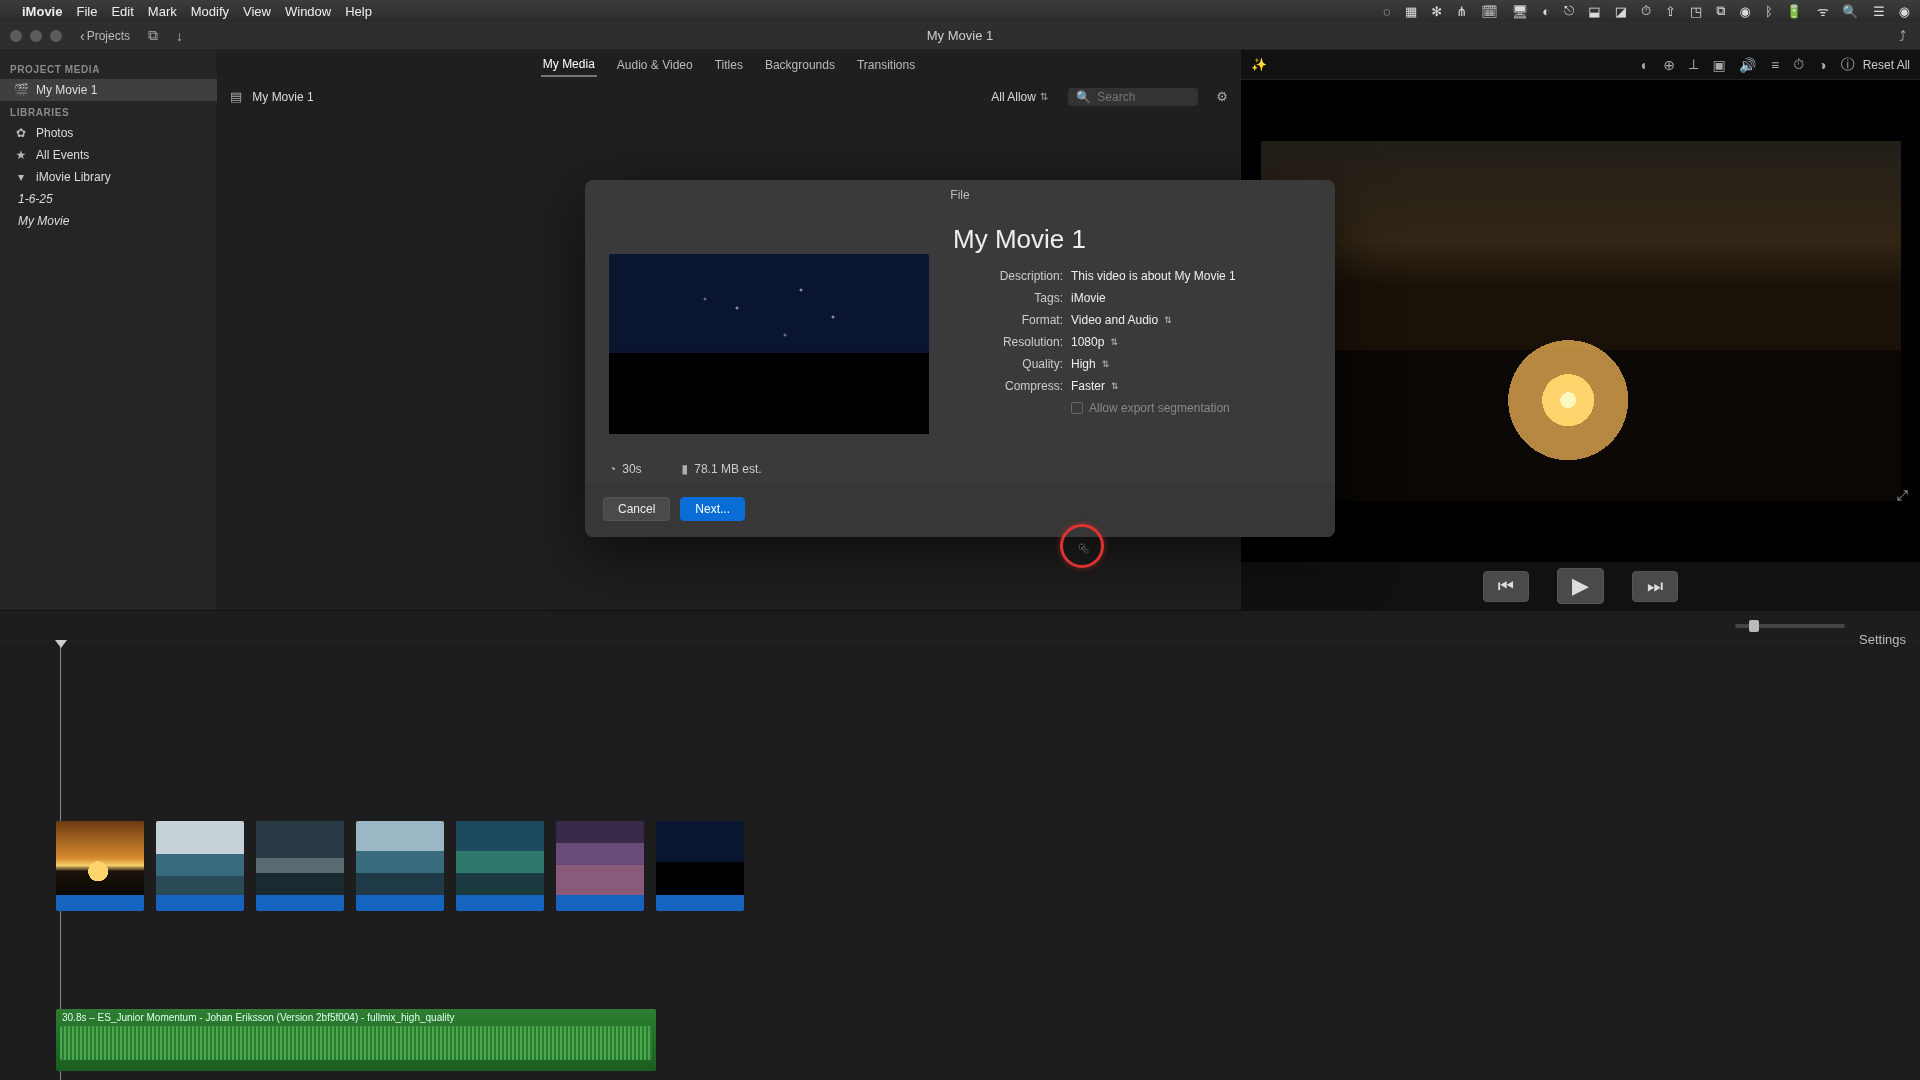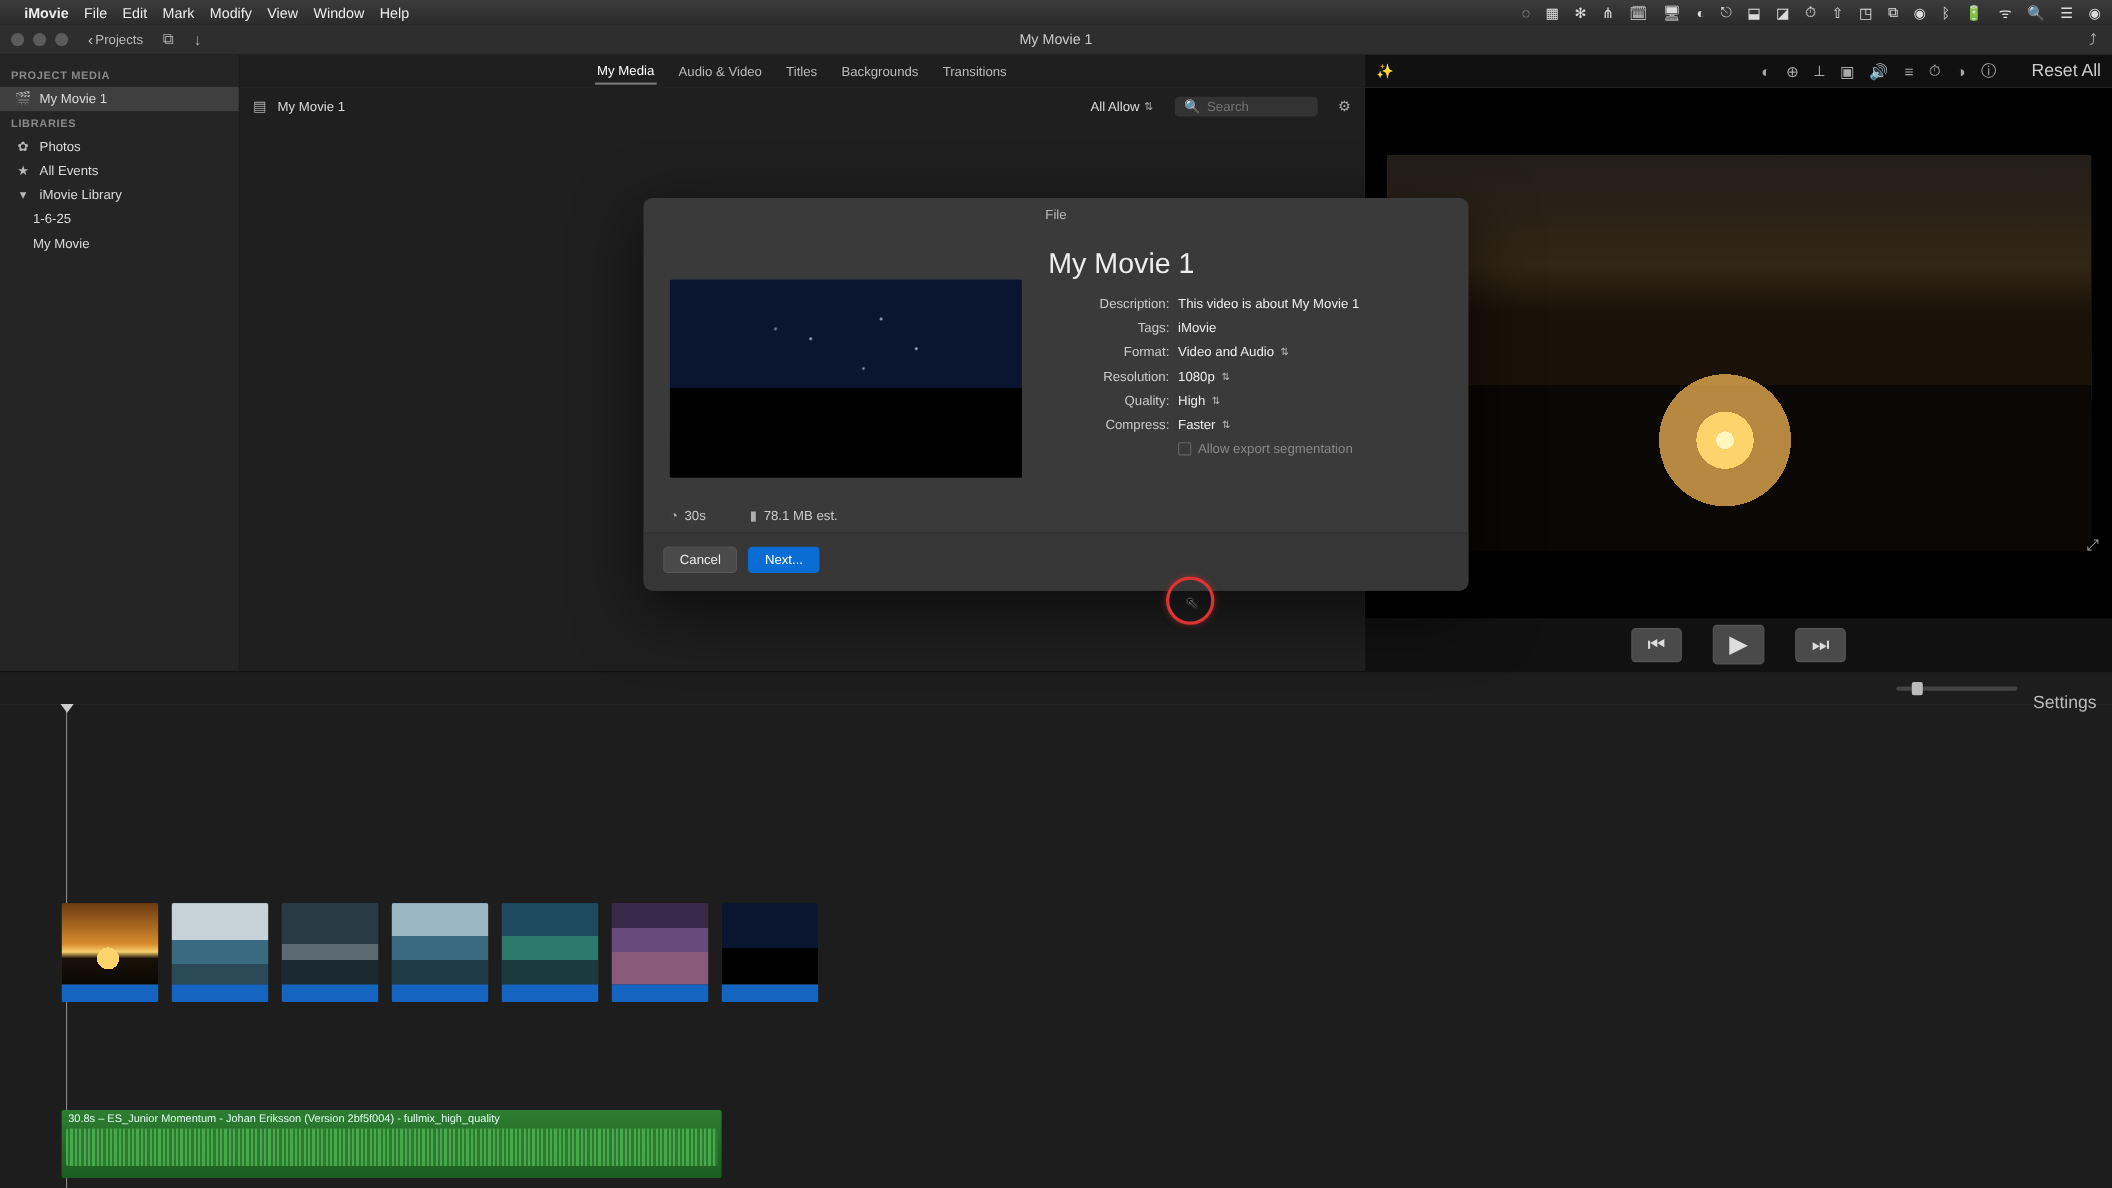--- a/index.html
+++ b/index.html
@@ -18,21 +18,21 @@
 .back-projects .chev { font-size:14px; }
 .tb-icon { margin-left:18px; color:#aaa; font-size:14px; }
 .win-title { position:absolute; left:50%; transform:translateX(-50%); color:#ccc; font-size:13px; }
 .share-ico { margin-left:auto; margin-right:14px; color:#aaa; font-size:14px; }
 .upper { display:flex; height:560px; }
 .sidebar { width:218px; background:#252525; border-right:1px solid #1b1b1b; padding-top:8px; }
 .sec-hd { font-size:10px; letter-spacing:.6px; color:#8a8a8a; padding:6px 10px 4px; font-weight:600; }
 .sb-item { display:flex; align-items:center; gap:8px; padding:4px 10px 4px 14px; color:#ddd; font-size:12px; }
 .sb-item.sel { background:#3f3f3f; }
 .sb-item .ico { width:14px; text-align:center; opacity:.8; font-size:12px; }
-.sb-sub { padding-left:30px; }
+.sb-sub { padding-left:18px;font-style:italic; }
 .center { flex:1; display:flex; flex-direction:column; background:#1f1f1f; min-width:0; position:relative; }
 .tabs-row { height:30px; display:flex; align-items:center; justify-content:center; gap:18px; font-size:12px; color:#bbb; border-bottom:1px solid #222; }
 .tabs-row .tab { padding:4px 2px; }
 .tabs-row .tab.active { color:#fff; border-bottom:2px solid #777; }
 .browser-hdr { height:34px; display:flex; align-items:center; gap:10px; padding:0 12px; border-bottom:1px solid #222; }
 .browser-hdr .grid-ico { color:#aaa; font-size:13px; }
 .browser-hdr .bc { color:#ddd; font-size:12px; }
 .browser-hdr .flex { flex:1; }
 .clip-filter { color:#ddd; font-size:12px; display:flex; align-items:center; gap:4px; }
 .clip-filter .caret{font-size:10px;opacity:.7}
@@ -41,37 +41,37 @@
 .search .mag { color:#999; font-size:12px; }
 .gear { color:#aaa; font-size:13px; margin-left:8px; }
 .clips { padding:14px; display:flex; flex-wrap:wrap; gap:18px; align-content:flex-start; }
 .clip { width:142px; height:80px; background:#333; border-radius:2px; position:relative; overflow:hidden; }
 .clip .dur { position:absolute; top:4px; left:4px; background:rgba(50,50,50,.85); color:#ddd; font-size:10px; padding:1px 4px; border-radius:2px; }
 .viewer { width:680px; background:#111; display:flex; flex-direction:column; border-left:1px solid #222; }
 .viewer-tools { height:30px; display:flex; align-items:center; padding:0 10px; border-bottom:1px solid #222; }
 .vt-left { color:#aaa; font-size:13px; }
 .vt-spacer{flex:1}
 .vt-ico { color:#aaa; margin-left:14px; font-size:14px; }
-.reset-all { color:#ccc; font-size:16px; margin-left:32px; }
+.reset-all { color:#ccc; font-size:12px; margin-left:8px; }
 .viewer-canvas { flex:1; display:flex; align-items:center; justify-content:center; background:#000; position:relative; }
 .sunset { width:640px; height:360px; background:
   radial-gradient(circle at 48% 72%, #fff6c0 0 8px, #ffd36b 8px 26px, rgba(255,190,90,.7) 26px 60px, transparent 60px),
   linear-gradient(#1a1208 0 58%, #0a0704 58% 100%),
   linear-gradient(#6b3a12 0%, #d68a2d 42%, #f6cf6b 55%, #f8e6a6 60%, #6b4a20 62%, #1a1208 68%);
   position:relative; }
 .sunset::after{content:"";position:absolute;left:0;right:0;top:0;height:40%;background:linear-gradient(#2a2a2a,#4a3a22 70%,transparent);opacity:.5}
 .transport { height:48px; display:flex; align-items:center; justify-content:center; gap:28px; }
 .transport .btn { color:#ddd; font-size:18px; }
 .transport .play { font-size:22px; }
 .fs-ico { position:absolute; right:12px; bottom:58px; color:#aaa; font-size:14px; }
 .timeline-area { background:#1d1d1d; border-top:1px solid #111; position:relative; height:470px; }
 .tl-tools { height:30px; display:flex; align-items:center; justify-content:flex-end; padding:0 14px; gap:14px; border-bottom:1px solid #222; color:#bbb; }
 .zoom-slider { width:110px; height:4px; background:#444; border-radius:2px; position:relative; }
 .zoom-slider .knob { position:absolute; left:14px; top:-4px; width:10px; height:12px; background:#bbb; border-radius:2px; }
-.tl-settings { font-size:16px;margin-top:28px; }
+.tl-settings { font-size:13px;margin-top:28px; }
 .playhead-line { position:absolute; left:60px; top:30px; bottom:0; width:1px; background:#888; }
 .playhead-line::before{content:"";position:absolute;top:-1px;left:-5px;width:0;height:0;border-left:6px solid transparent;border-right:6px solid transparent;border-top:8px solid #ccc}
 .video-row { position:absolute; top:210px; left:56px; display:flex; gap:12px; }
 .tclip { width:88px; height:90px; background:#2a2a2a; border-radius:2px; overflow:hidden; display:flex; flex-direction:column; }
 .tclip .th { flex:1; }
 .tclip .aud { height:16px; background:#1565c0; }
 .audio-row { position:absolute; top:398px; left:56px; width:600px; height:62px; background:linear-gradient(#2e7d32,#1b5e20); border-radius:2px; overflow:hidden; }
 .audio-row .lbl { font-size:10px; color:#dfe; padding:3px 6px; white-space:nowrap; }
 .audio-row .wave { height:34px; background:
   repeating-linear-gradient(90deg,#4caf50 0 2px,#2e7d32 2px 4px);

